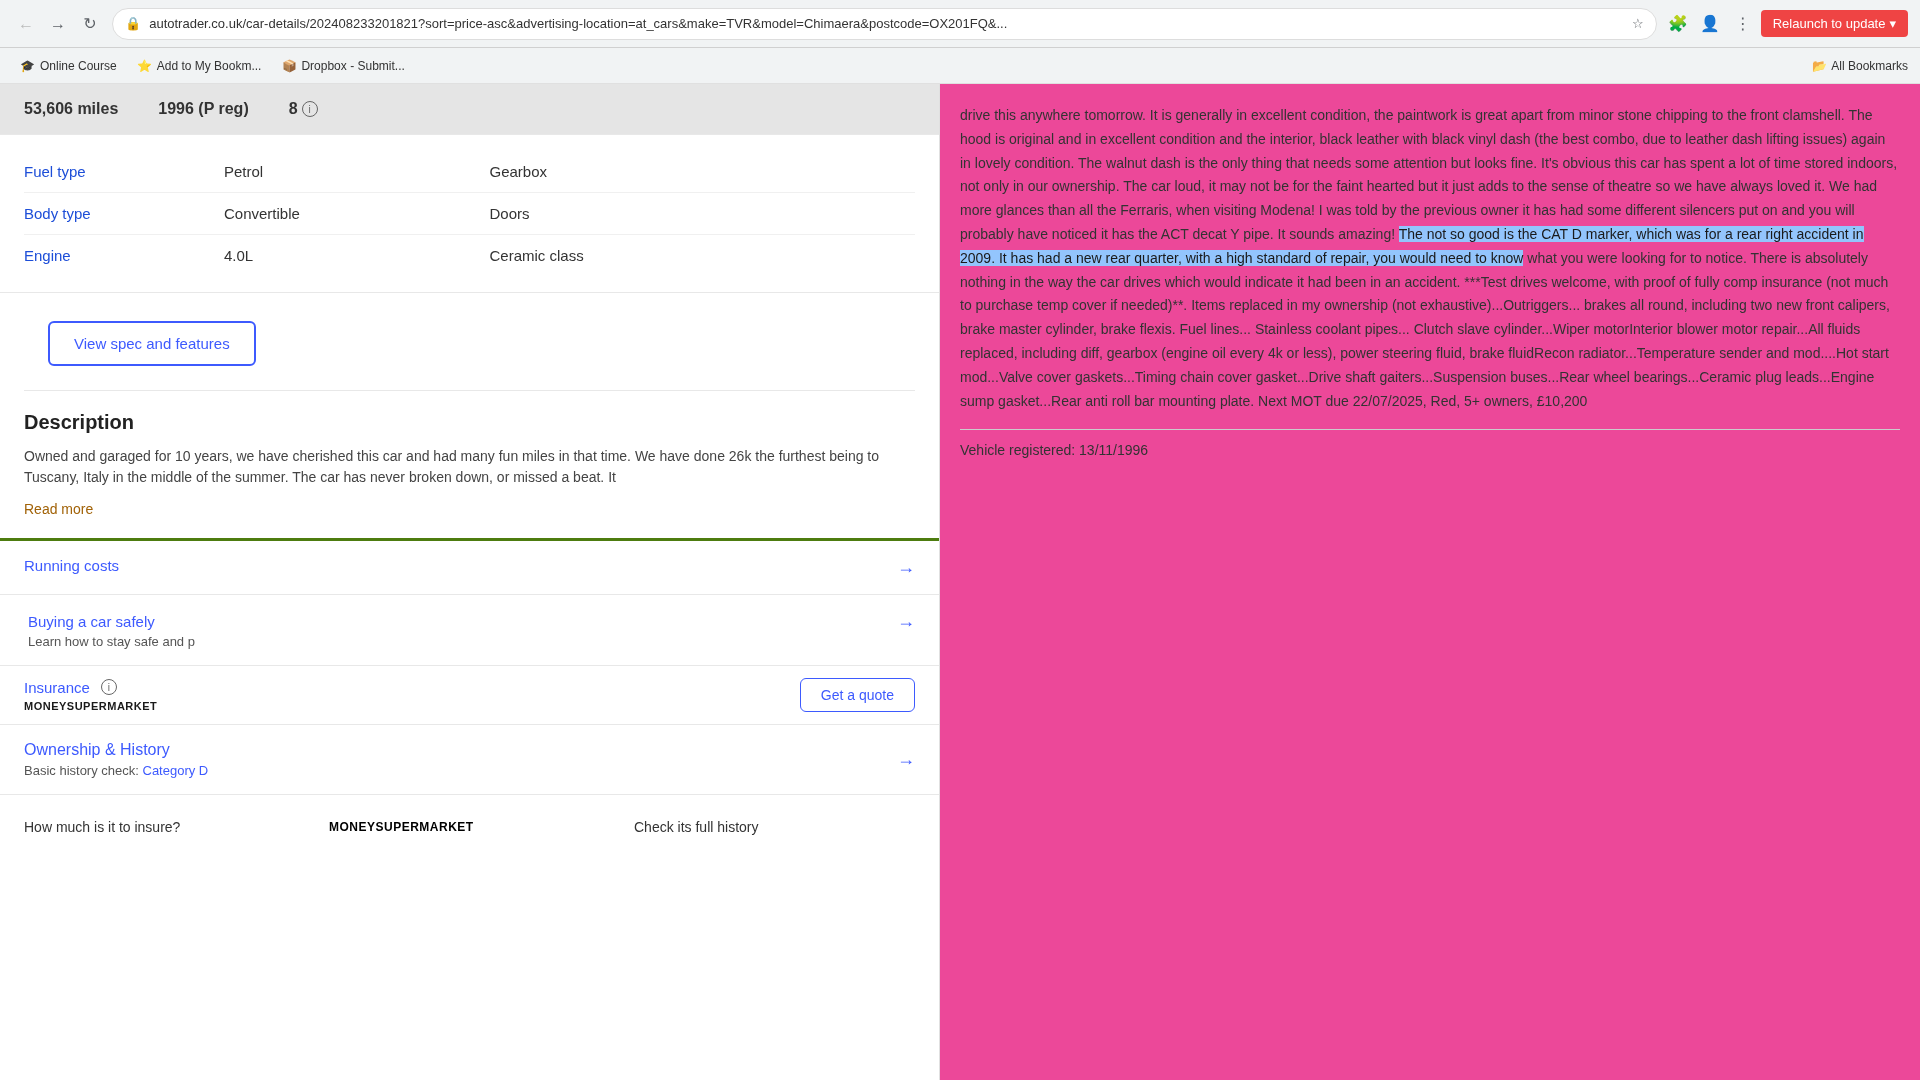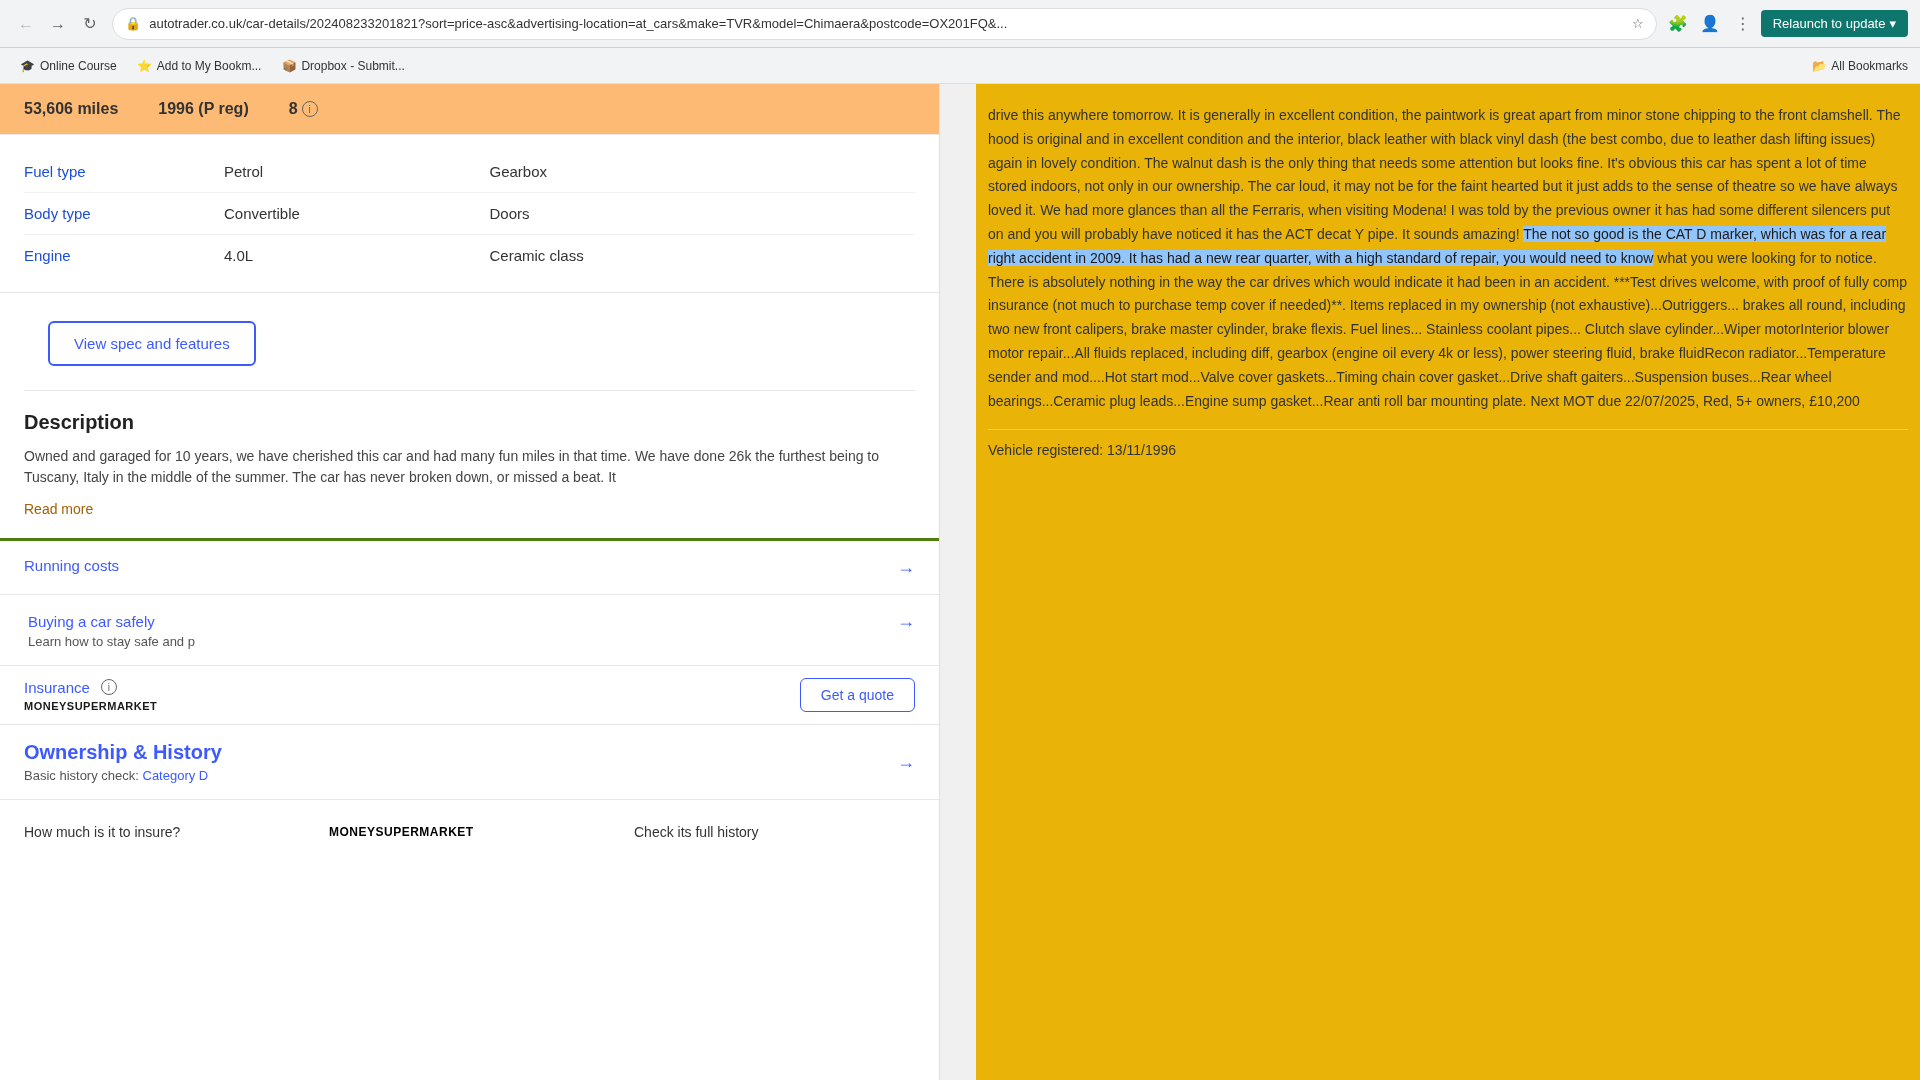--- a/index.html
+++ b/index.html
@@ -81,21 +81,21 @@
       border: none;
       background: transparent;
       cursor: pointer;
       display: flex;
       align-items: center;
       justify-content: center;
       color: #5f6368;
     }
 
     .relaunch-btn {
-      background: #0f766e;
+      background: #ef4444;
       color: white;
       border: none;
       border-radius: 4px;
       padding: 6px 12px;
       font-size: 13px;
       cursor: pointer;
       display: flex;
       align-items: center;
       gap: 4px;
     }
@@ -156,21 +156,21 @@
       border-right: 1px solid #e0e0e0;
     }
 
     
     .stats-row {
       display: flex;
       align-items: center;
       padding: 16px 24px;
       border-bottom: 1px solid #e8e8e8;
       gap: 40px;
-      background: #fdba74;
+      background: #e5e5e5;
     }
 
     .stat-item {
       display: flex;
       flex-direction: column;
       align-items: center;
       gap: 2px;
     }
 
     .stat-value {
@@ -366,23 +366,23 @@
       padding: 16px 24px;
       border-top: 1px solid #e8e8e8;
       cursor: pointer;
     }
 
     .ownership-col {
       flex: 1;
     }
 
     .ownership-title {
-      font-size: 20px;
-      color: #3d5afe;
-      font-weight: 700;
+      font-size: 16px;
+      color: #3d5afe;
+      font-weight: 400;
       margin-bottom: 4px;
     }
 
     .category-d {
       color: #3d5afe;
     }
 
     
     .bottom-banner {
       display: flex;
@@ -402,24 +402,23 @@
 
     .banner-text {
       font-size: 14px;
       color: #333;
       font-weight: 500;
     }
 
     
     .right-panel {
       flex: 1;
-      background: #eab308;
+      background: #ec4899;
       overflow-y: auto;
-      padding: 20px 12px;
-      margin-left: 36px;
+      padding: 20px 20px;
     }
 
     .right-description {
       font-size: 14px;
       color: #333;
       line-height: 1.7;
     }
 
     .highlighted-text {
       background: #93c5fd;

